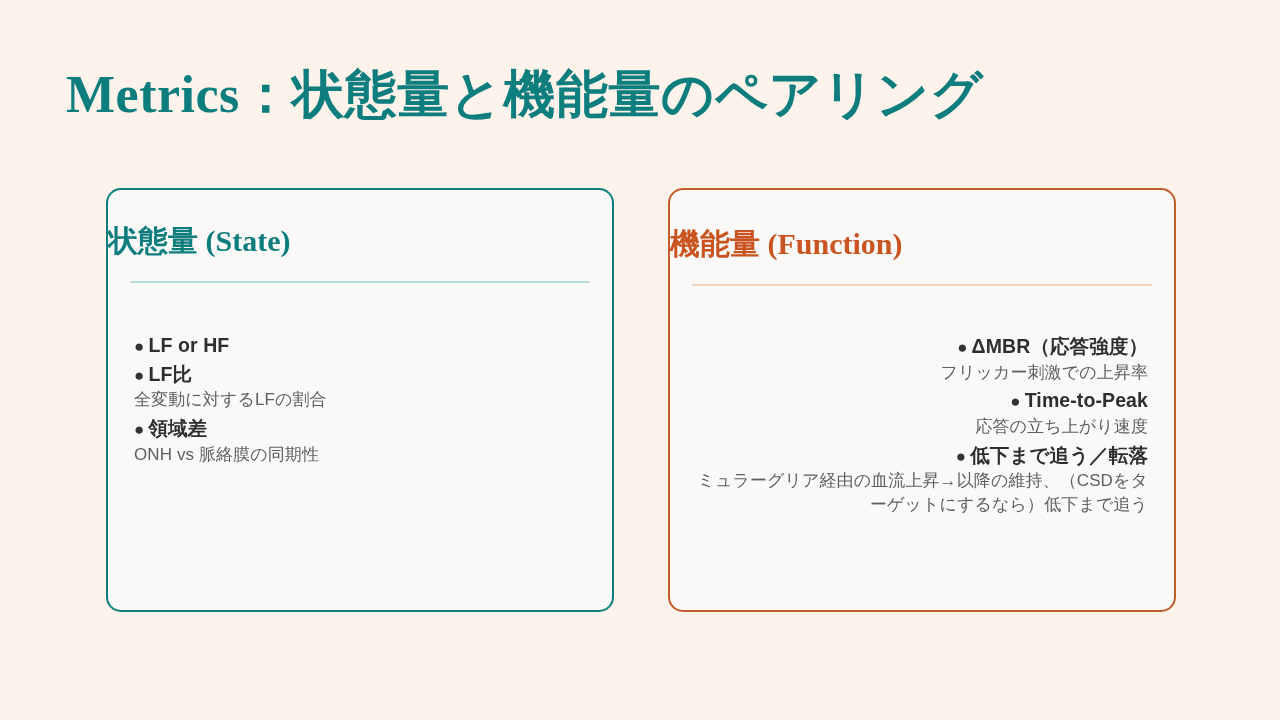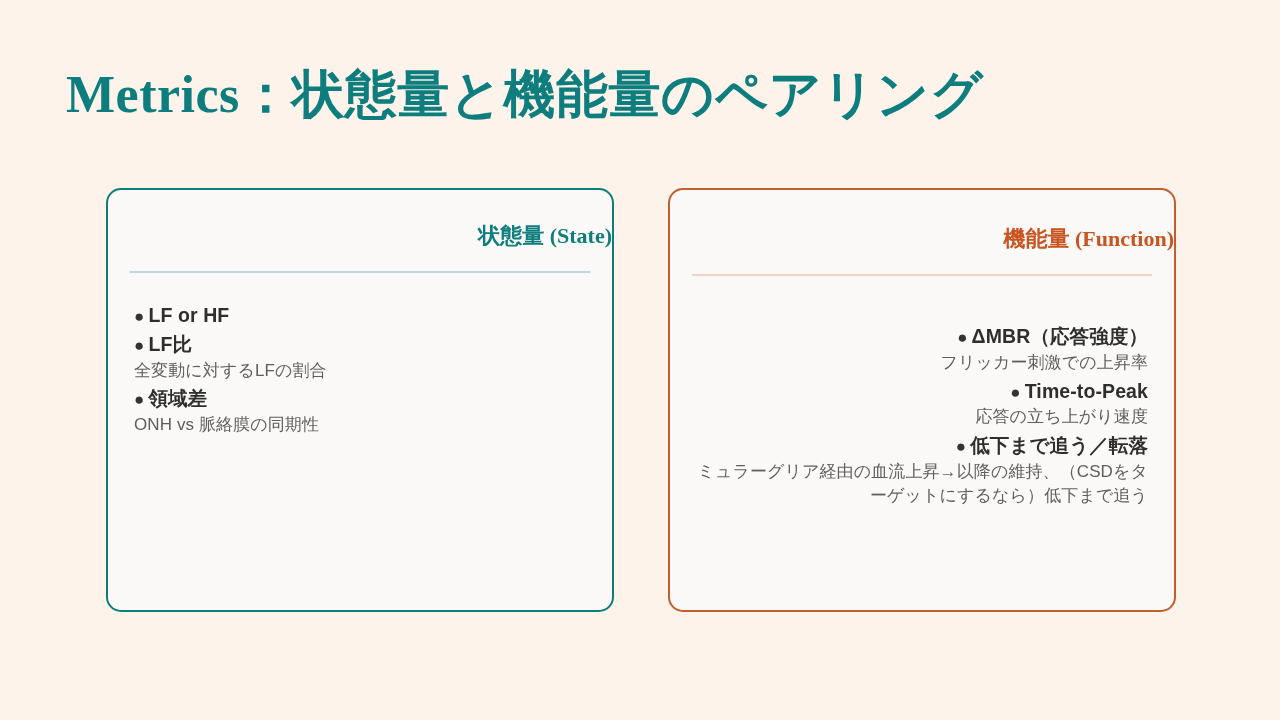--- a/index.html
+++ b/index.html
@@ -43,52 +43,51 @@
   .card-state {
     left: 106px;
     border: 2.5px solid #0d7d7d;
   }
   .card-function {
     left: 668px;
     border: 2.5px solid #c25d2c;
   }
 
   .card-header {
-    text-align: right;
+    text-align: left;
     font-family: "Liberation Serif", serif;
     font-weight: bold;
-    font-size: 22px;
+    font-size: 30px;
     line-height: 1.2;
     white-space: nowrap;
   }
   .card-state .card-header {
     margin-top: 33px;
     color: #0d7d7d;
   }
   .card-function .card-header {
     margin-top: 36px;
     color: #c9541f;
-    padding-left: 40px;
   }
 
   .card-divider {
     height: 0;
     margin: 22px 22px 0 22px;
     border: 0;
     border-top: 2px solid #b7dada;
   }
   .card-function .card-divider {
     border-top: 2px solid #f0d3c0;
     margin-top: 22px;
   }
 
   .card-body {
     padding: 0 26px;
   }
-  .card-state .card-body { margin-top: 28px; }
+  .card-state .card-body { margin-top: 48px; }
   .card-function .card-body { margin-top: 46px; text-align: right; }
 
   .metric-item {
     margin: 0;
   }
   .metric-term {
     font-size: 19.5px;
     font-weight: bold;
     color: #2e2e2e;
     line-height: 1.45;

